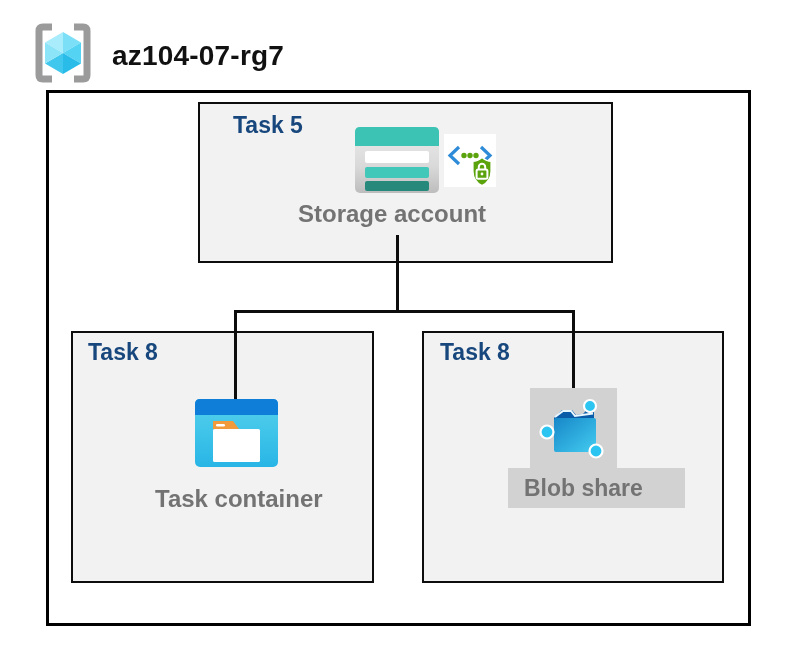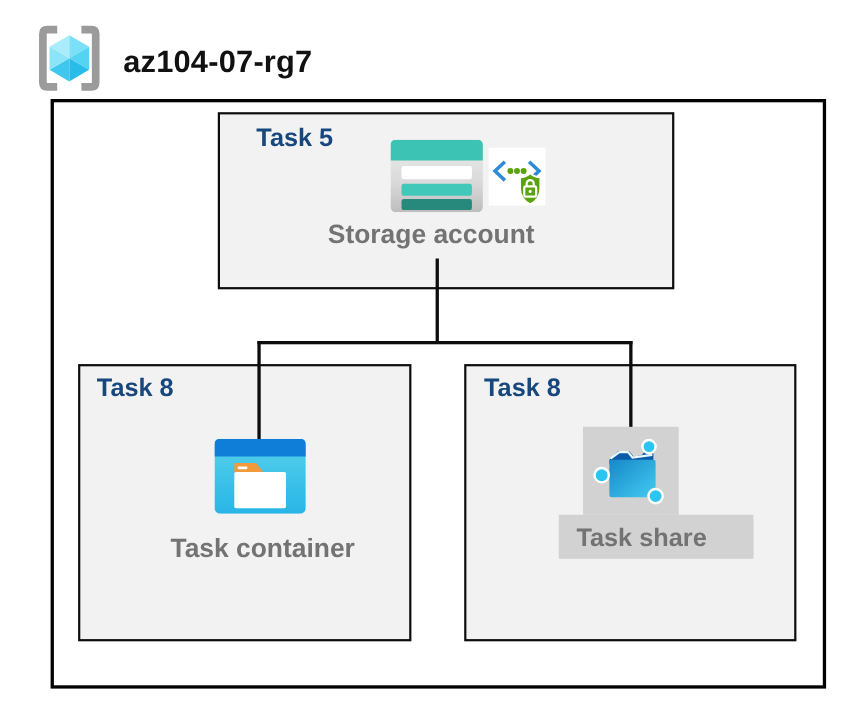--- a/index.html
+++ b/index.html
@@ -144,15 +144,15 @@
       <path d="M58,58 L48,48" stroke="#0a5ca8" stroke-width="3"></path>
       <polygon points="16,26 24,18 34,18 38,23 56,20 56,30 16,30" fill="#0a5ca8"></polygon>
       <path d="M17,25 L25,19 L33,19 L37,24 L55,21.5" fill="none" stroke="#eaf6fd" stroke-width="2"></path>
       <rect x="16" y="26" width="42" height="34" rx="2" fill="url(#gFolder)"></rect>
       <circle cx="52" cy="14" r="6" fill="#2cc5f1" stroke="#ffffff" stroke-width="2.2"></circle>
       <circle cx="9" cy="40" r="6.5" fill="#2cc5f1" stroke="#ffffff" stroke-width="2.2"></circle>
       <circle cx="58" cy="59" r="6.5" fill="#2cc5f1" stroke="#ffffff" stroke-width="2.2"></circle>
     </svg>
   </div>
   <div class="abs" id="fs-label-bg"></div>
-  <div class="abs res-label" id="fs-label">Task share</div>
+  <div class="abs res-label" id="fs-label">Blob share</div>
 
 </div>
 
 </body></html>

